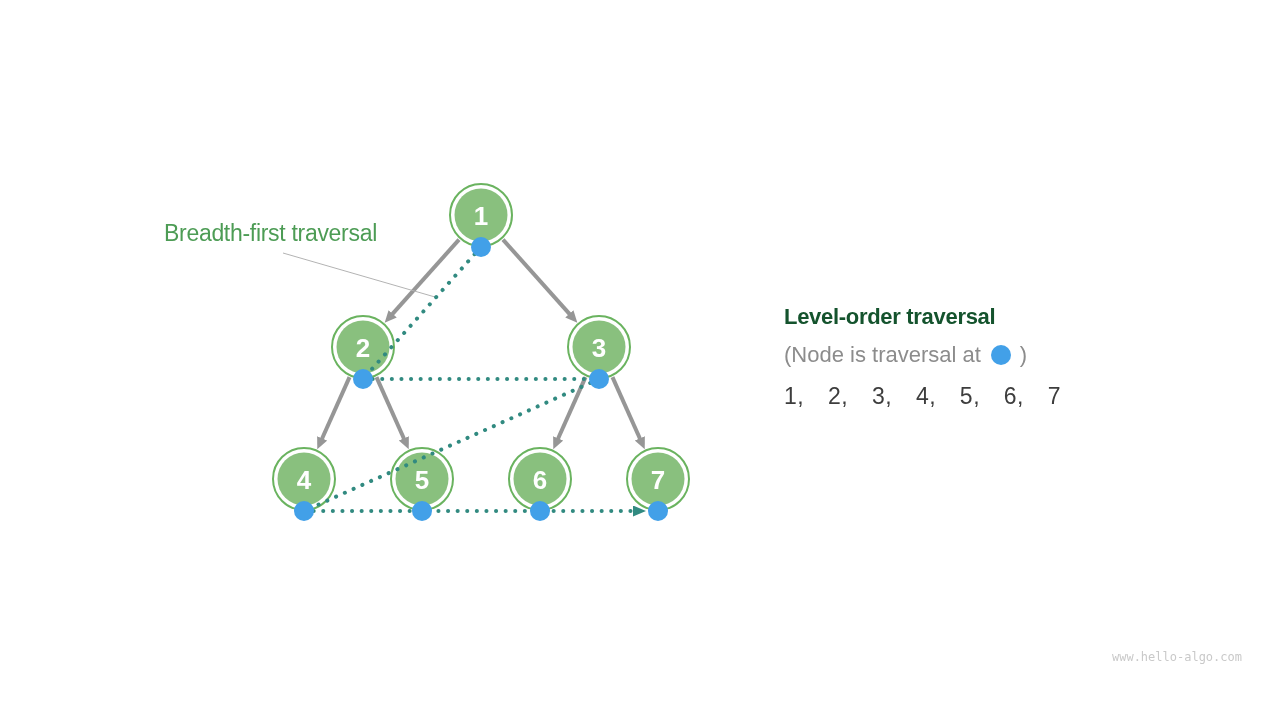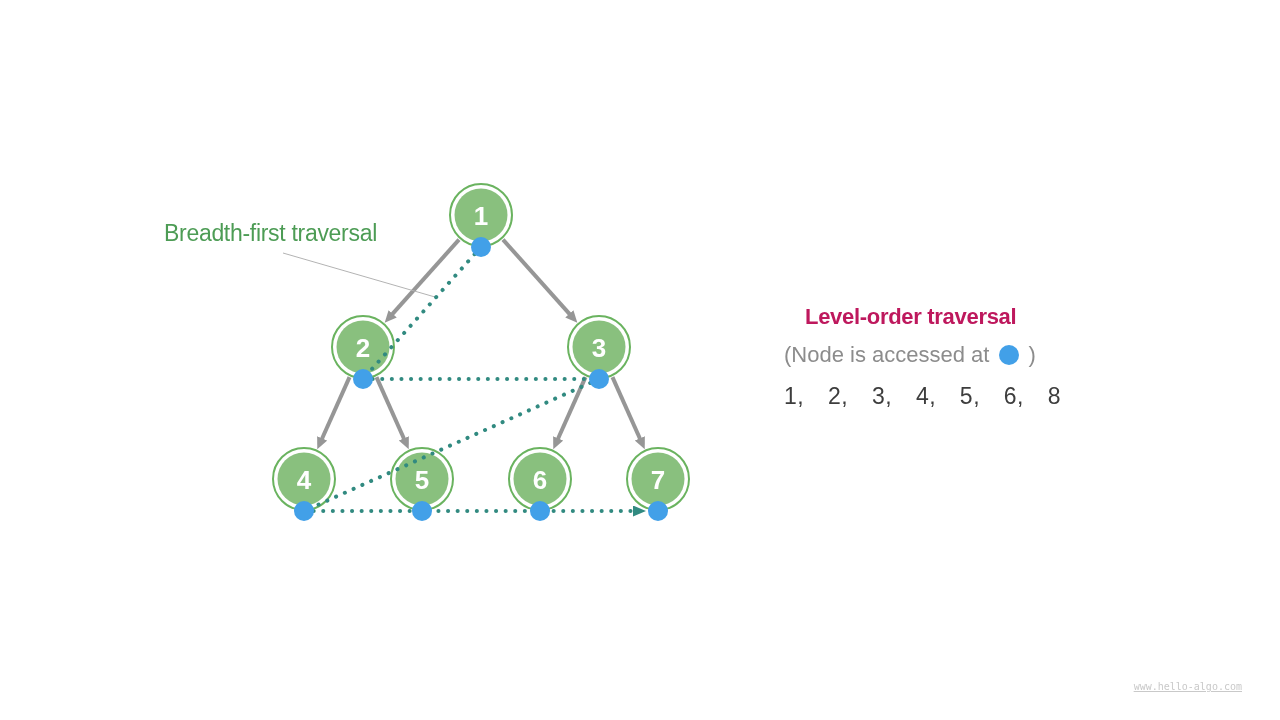--- a/index.html
+++ b/index.html
@@ -51,25 +51,24 @@
     margin-top: 17px;
     font-size: 23px;
     line-height: 1;
     white-space: pre;
     word-spacing: 5px;
     letter-spacing: 0.5px;
   }
   .watermark {
     position: absolute;
     right: 38px;
-    top: 682px;
+    top: 651px;
     font-family: "DejaVu Sans Mono", monospace;
-    font-size: 10px;
+    font-size: 12px;
     line-height: 1;
-    text-decoration: underline;
   }
 </style>
 </head>
 <body>
 
 <div class="canvas">
 
   <svg id="graph" width="1280" height="720" viewBox="0 0 1280 720">
       <defs>
         <marker id="arrow-gray" markerUnits="userSpaceOnUse" markerWidth="14" markerHeight="12" refX="1.5" refY="5.5" orient="auto">
@@ -130,22 +129,22 @@
       <circle cx="599" cy="379" r="10" fill="#42a0e8"></circle>
       <circle cx="304" cy="511" r="10" fill="#42a0e8"></circle>
       <circle cx="422" cy="511" r="10" fill="#42a0e8"></circle>
       <circle cx="540" cy="511" r="10" fill="#42a0e8"></circle>
       <circle cx="658" cy="511" r="10" fill="#42a0e8"></circle>
     </svg>
 
   <div class="bft-label" style="color: rgb(77, 156, 85);">Breadth-first traversal</div>
 
   <div class="legend">
-    <div class="legend-title" style="color: #be185d; margin-left: 21px;">Level-order traversal</div>
+    <div class="legend-title" style="color: #14532d;">Level-order traversal</div>
     <div class="legend-note" style="color: rgb(140, 140, 140);">
-      <span>(Node is accessed at</span><span class="dot" style="background: rgb(66, 160, 232);"></span><span>)</span>
+      <span>(Node is traversal at</span><span class="dot" style="background: rgb(66, 160, 232);"></span><span>)</span>
     </div>
-    <div class="legend-seq" style="color: rgb(61, 61, 61);">1,  2,  3,  4,  5,  6,  8</div>
+    <div class="legend-seq" style="color: rgb(61, 61, 61);">1,  2,  3,  4,  5,  6,  7</div>
   </div>
 
   <div class="watermark" style="color: rgb(201, 201, 201);">www.hello-algo.com</div>
 
 </div>
 
 </body></html>

